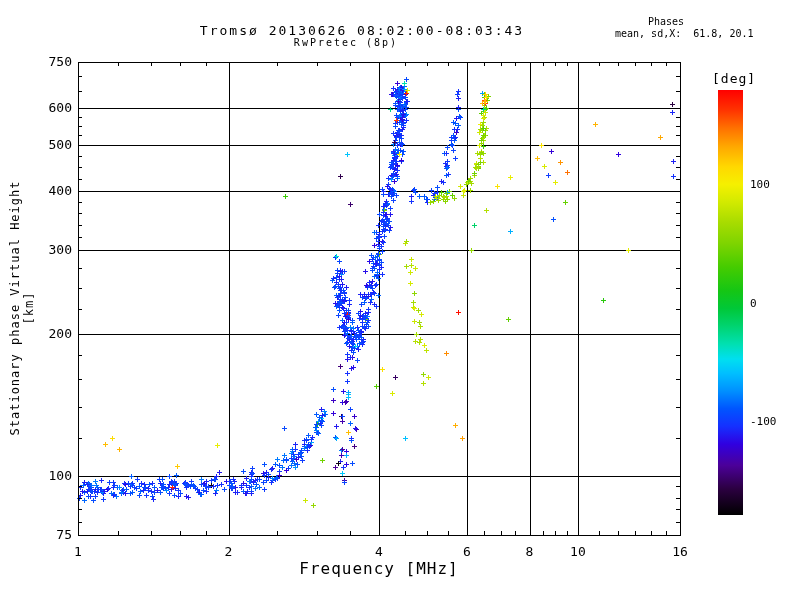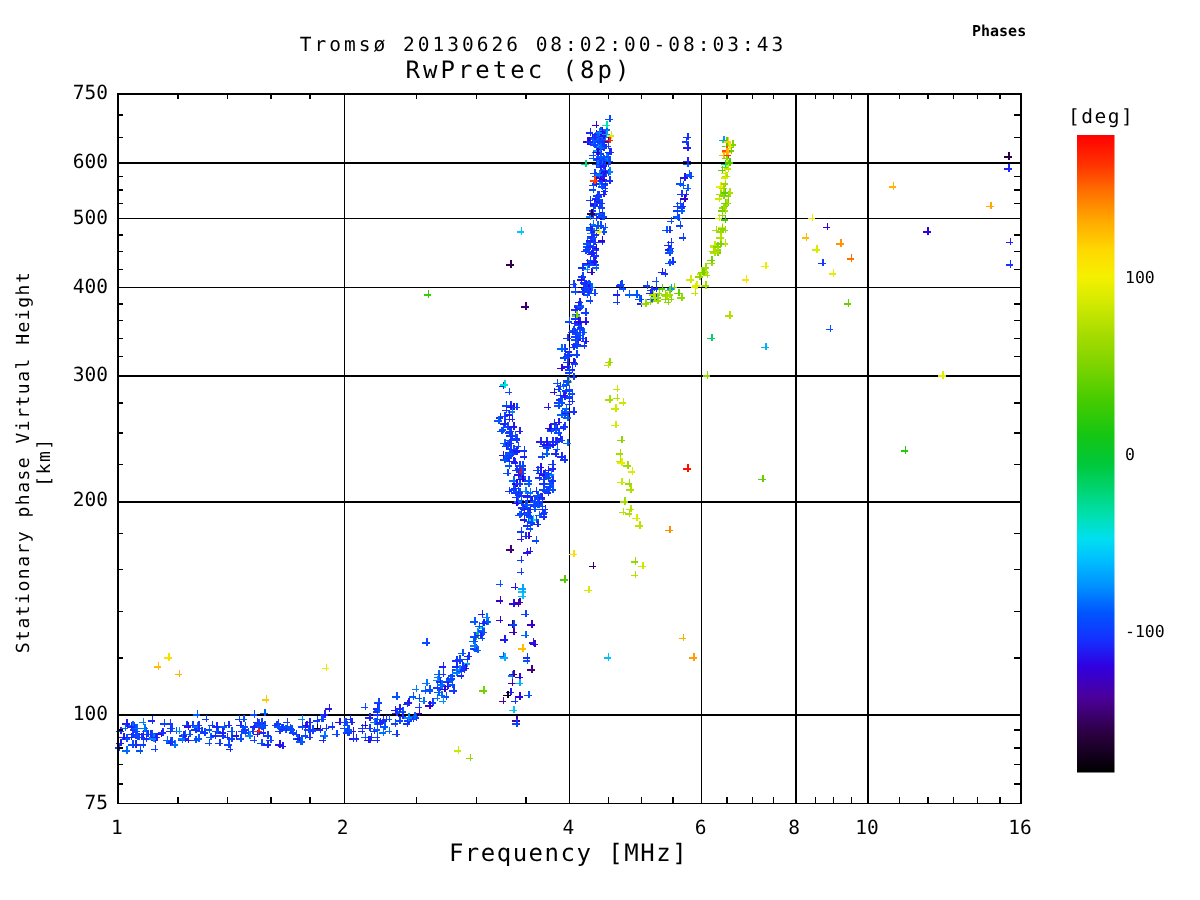--- a/index.html
+++ b/index.html
@@ -1,24 +1,24 @@
 <!DOCTYPE html>
 <html><head>
 <meta charset="utf-8">
 <style>
   html,body{margin:0;padding:0;background:#fff;}
   .screen{position:relative;width:800px;height:600px;background:#ffffff;overflow:hidden;
           font-family:"DejaVu Sans Mono","Liberation Mono",monospace;color:#000;}
   .title1{position:absolute;top:23px;left:0;width:724px;text-align:center;
           font-size:13px;letter-spacing:2px;white-space:pre;}
   .title2{position:absolute;top:37px;left:0;width:692px;text-align:center;
-          font-size:16px;letter-spacing:2px;white-space:pre;}
+          font-size:10px;letter-spacing:2px;white-space:pre;}
   .stats{position:absolute;top:16px;left:615px;width:180px;font-size:10px;line-height:12px;}
   .stats .hd{padding-left:33px;}
-  .stats div{white-space:pre;font-weight:bold;}
+  .stats div{white-space:pre;}
   .ylab{position:absolute;left:-118px;top:294px;width:280px;text-align:center;
         font-size:12px;letter-spacing:1px;transform:rotate(-90deg);transform-origin:center;}
   .xlab{position:absolute;top:559px;left:78px;width:602px;text-align:center;
         font-size:16px;letter-spacing:1px;}
   .cblab{position:absolute;top:71px;left:712px;font-size:13px;letter-spacing:1px;}
   svg{position:absolute;top:0;left:0;}
 </style>
 </head>
 <body>
 
@@ -1295,17 +1295,18 @@
       <g font-family="DejaVu Sans Mono, Liberation Mono, monospace" font-size="11" fill="#000">
         <text x="750" y="188.44444444444446">100</text>
         <text x="750" y="306.5">0</text>
         <text x="750" y="424.55555555555554">-100</text>
       </g>
     </svg>
   <div class="title1">Tromsø 20130626 08:02:00-08:03:43</div>
   <div class="title2">RwPretec (8p)</div>
   <div class="stats">
     <div class="hd">Phases</div>
+    <div>mean, sd,X:  61.8, 20.1</div>
   </div>
   <div class="ylab">Stationary phase Virtual Height [km]</div>
   <div class="xlab">Frequency [MHz]</div>
   <div class="cblab">[deg]</div>
 </div>
 
 </body></html>

